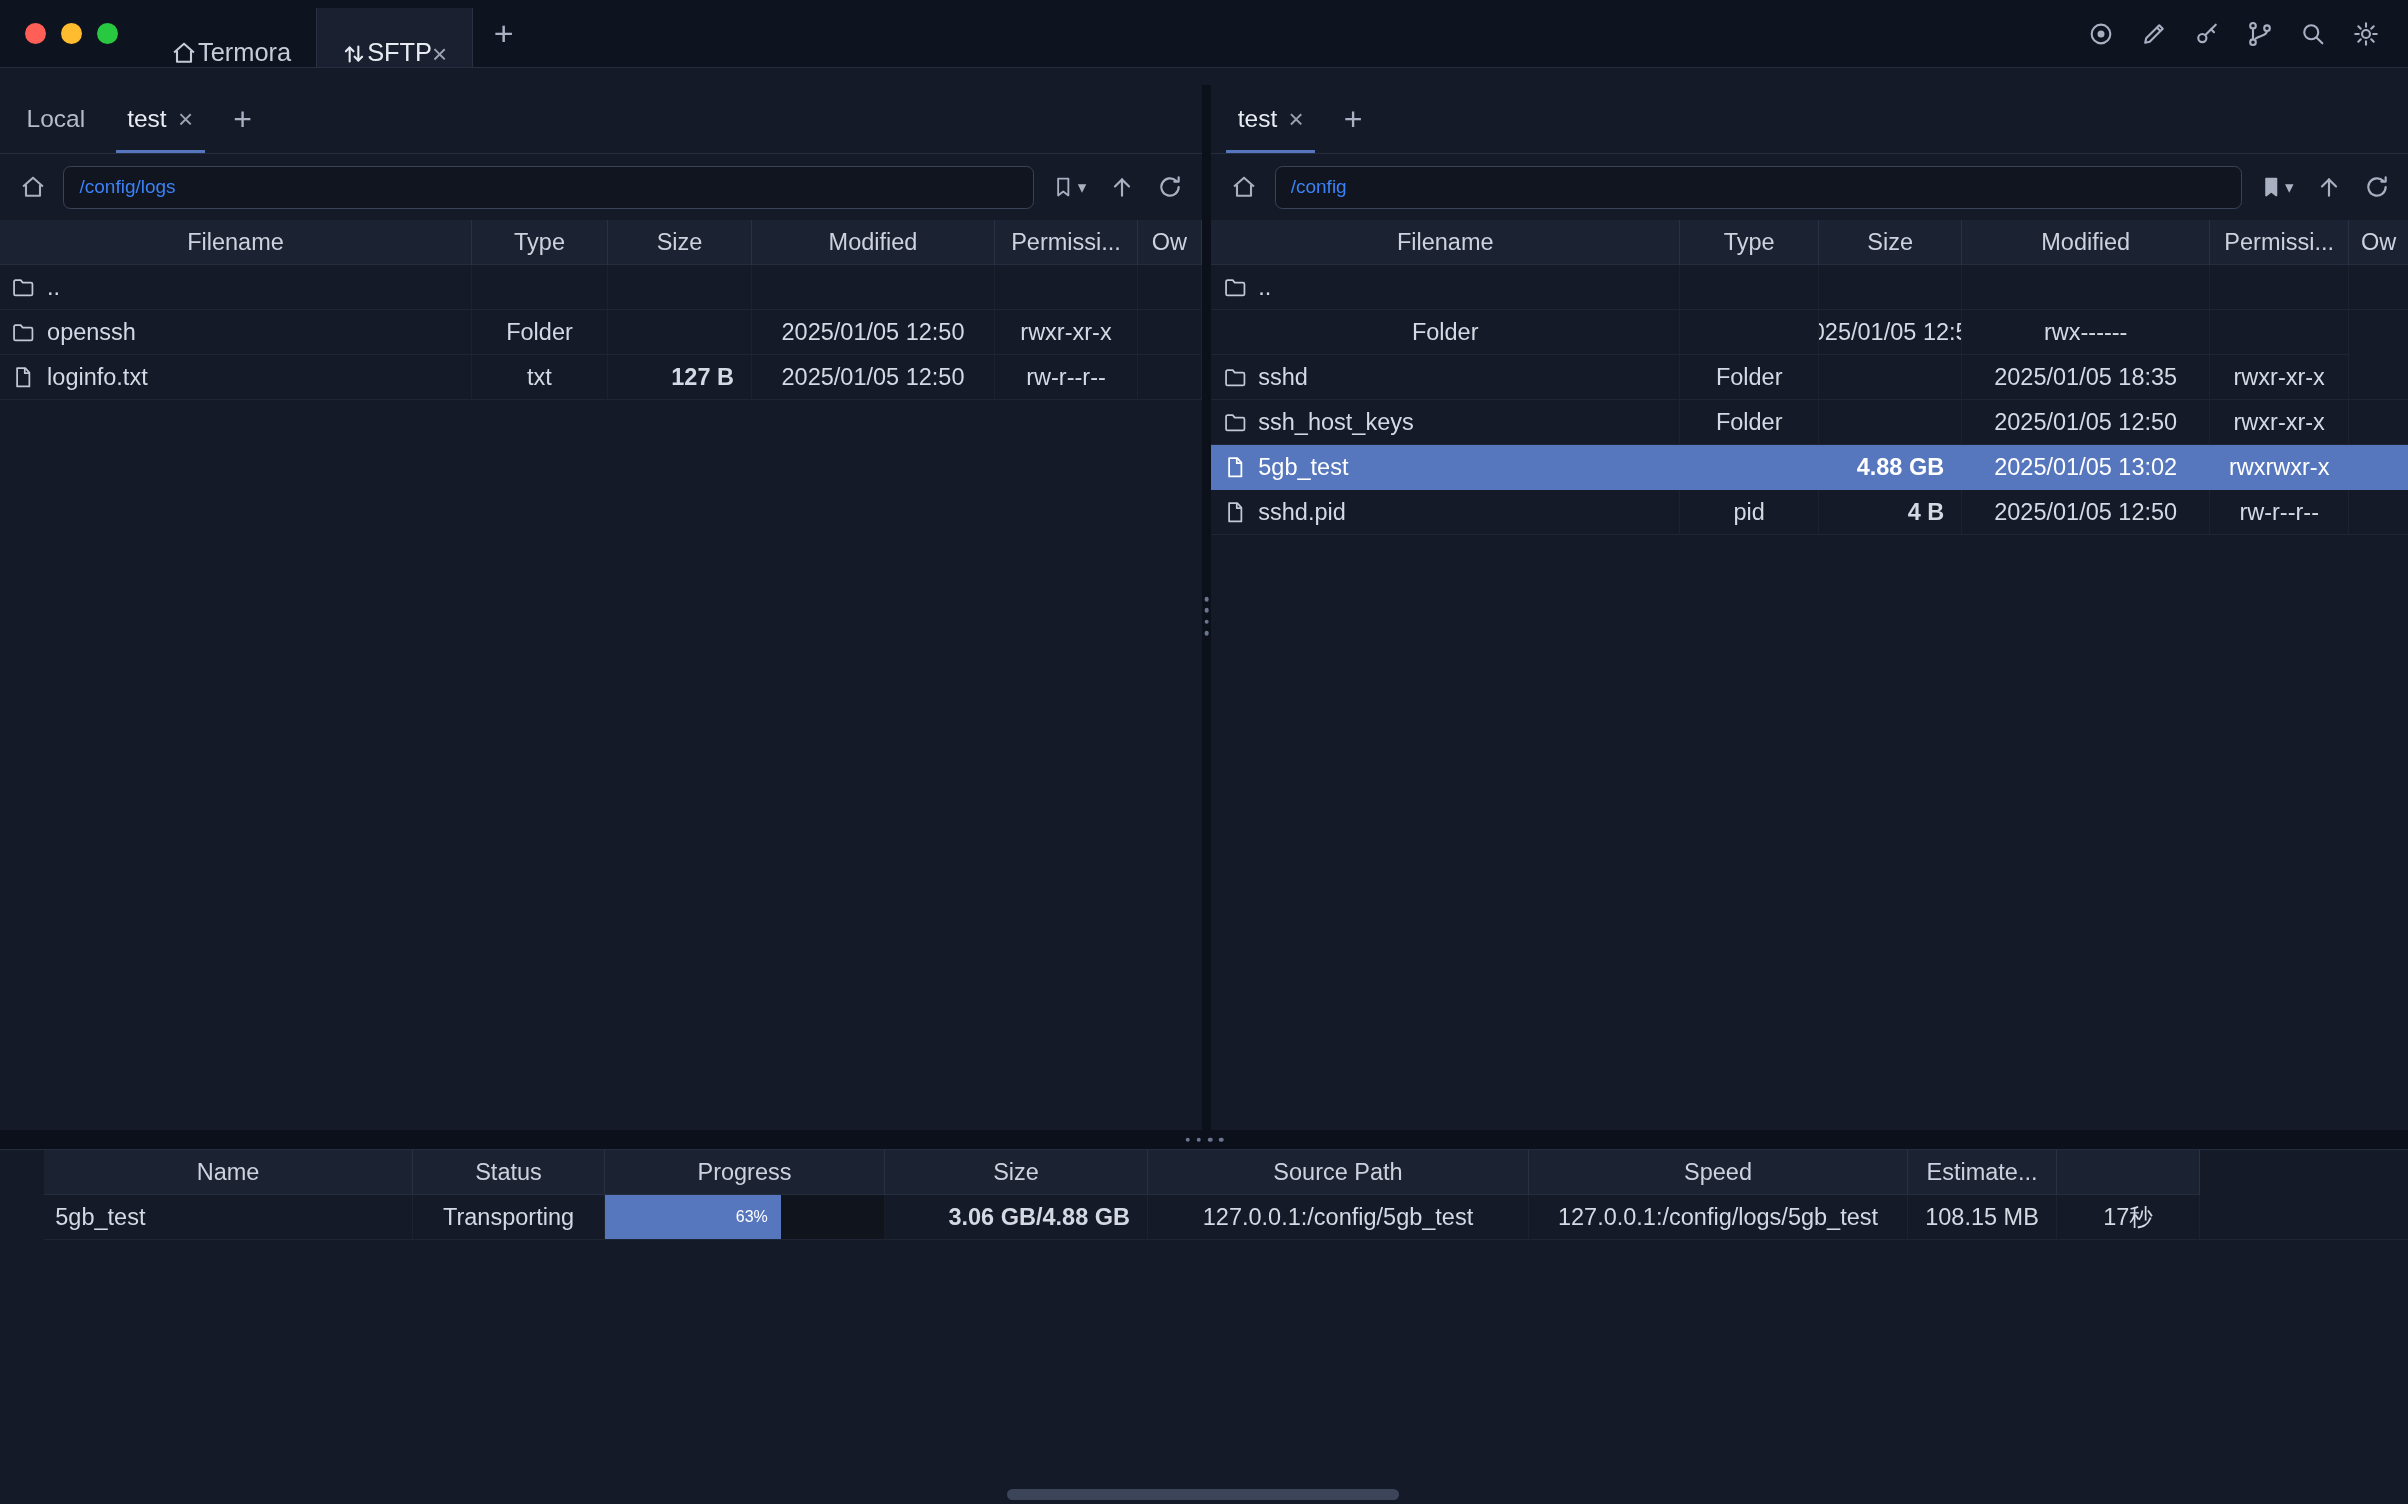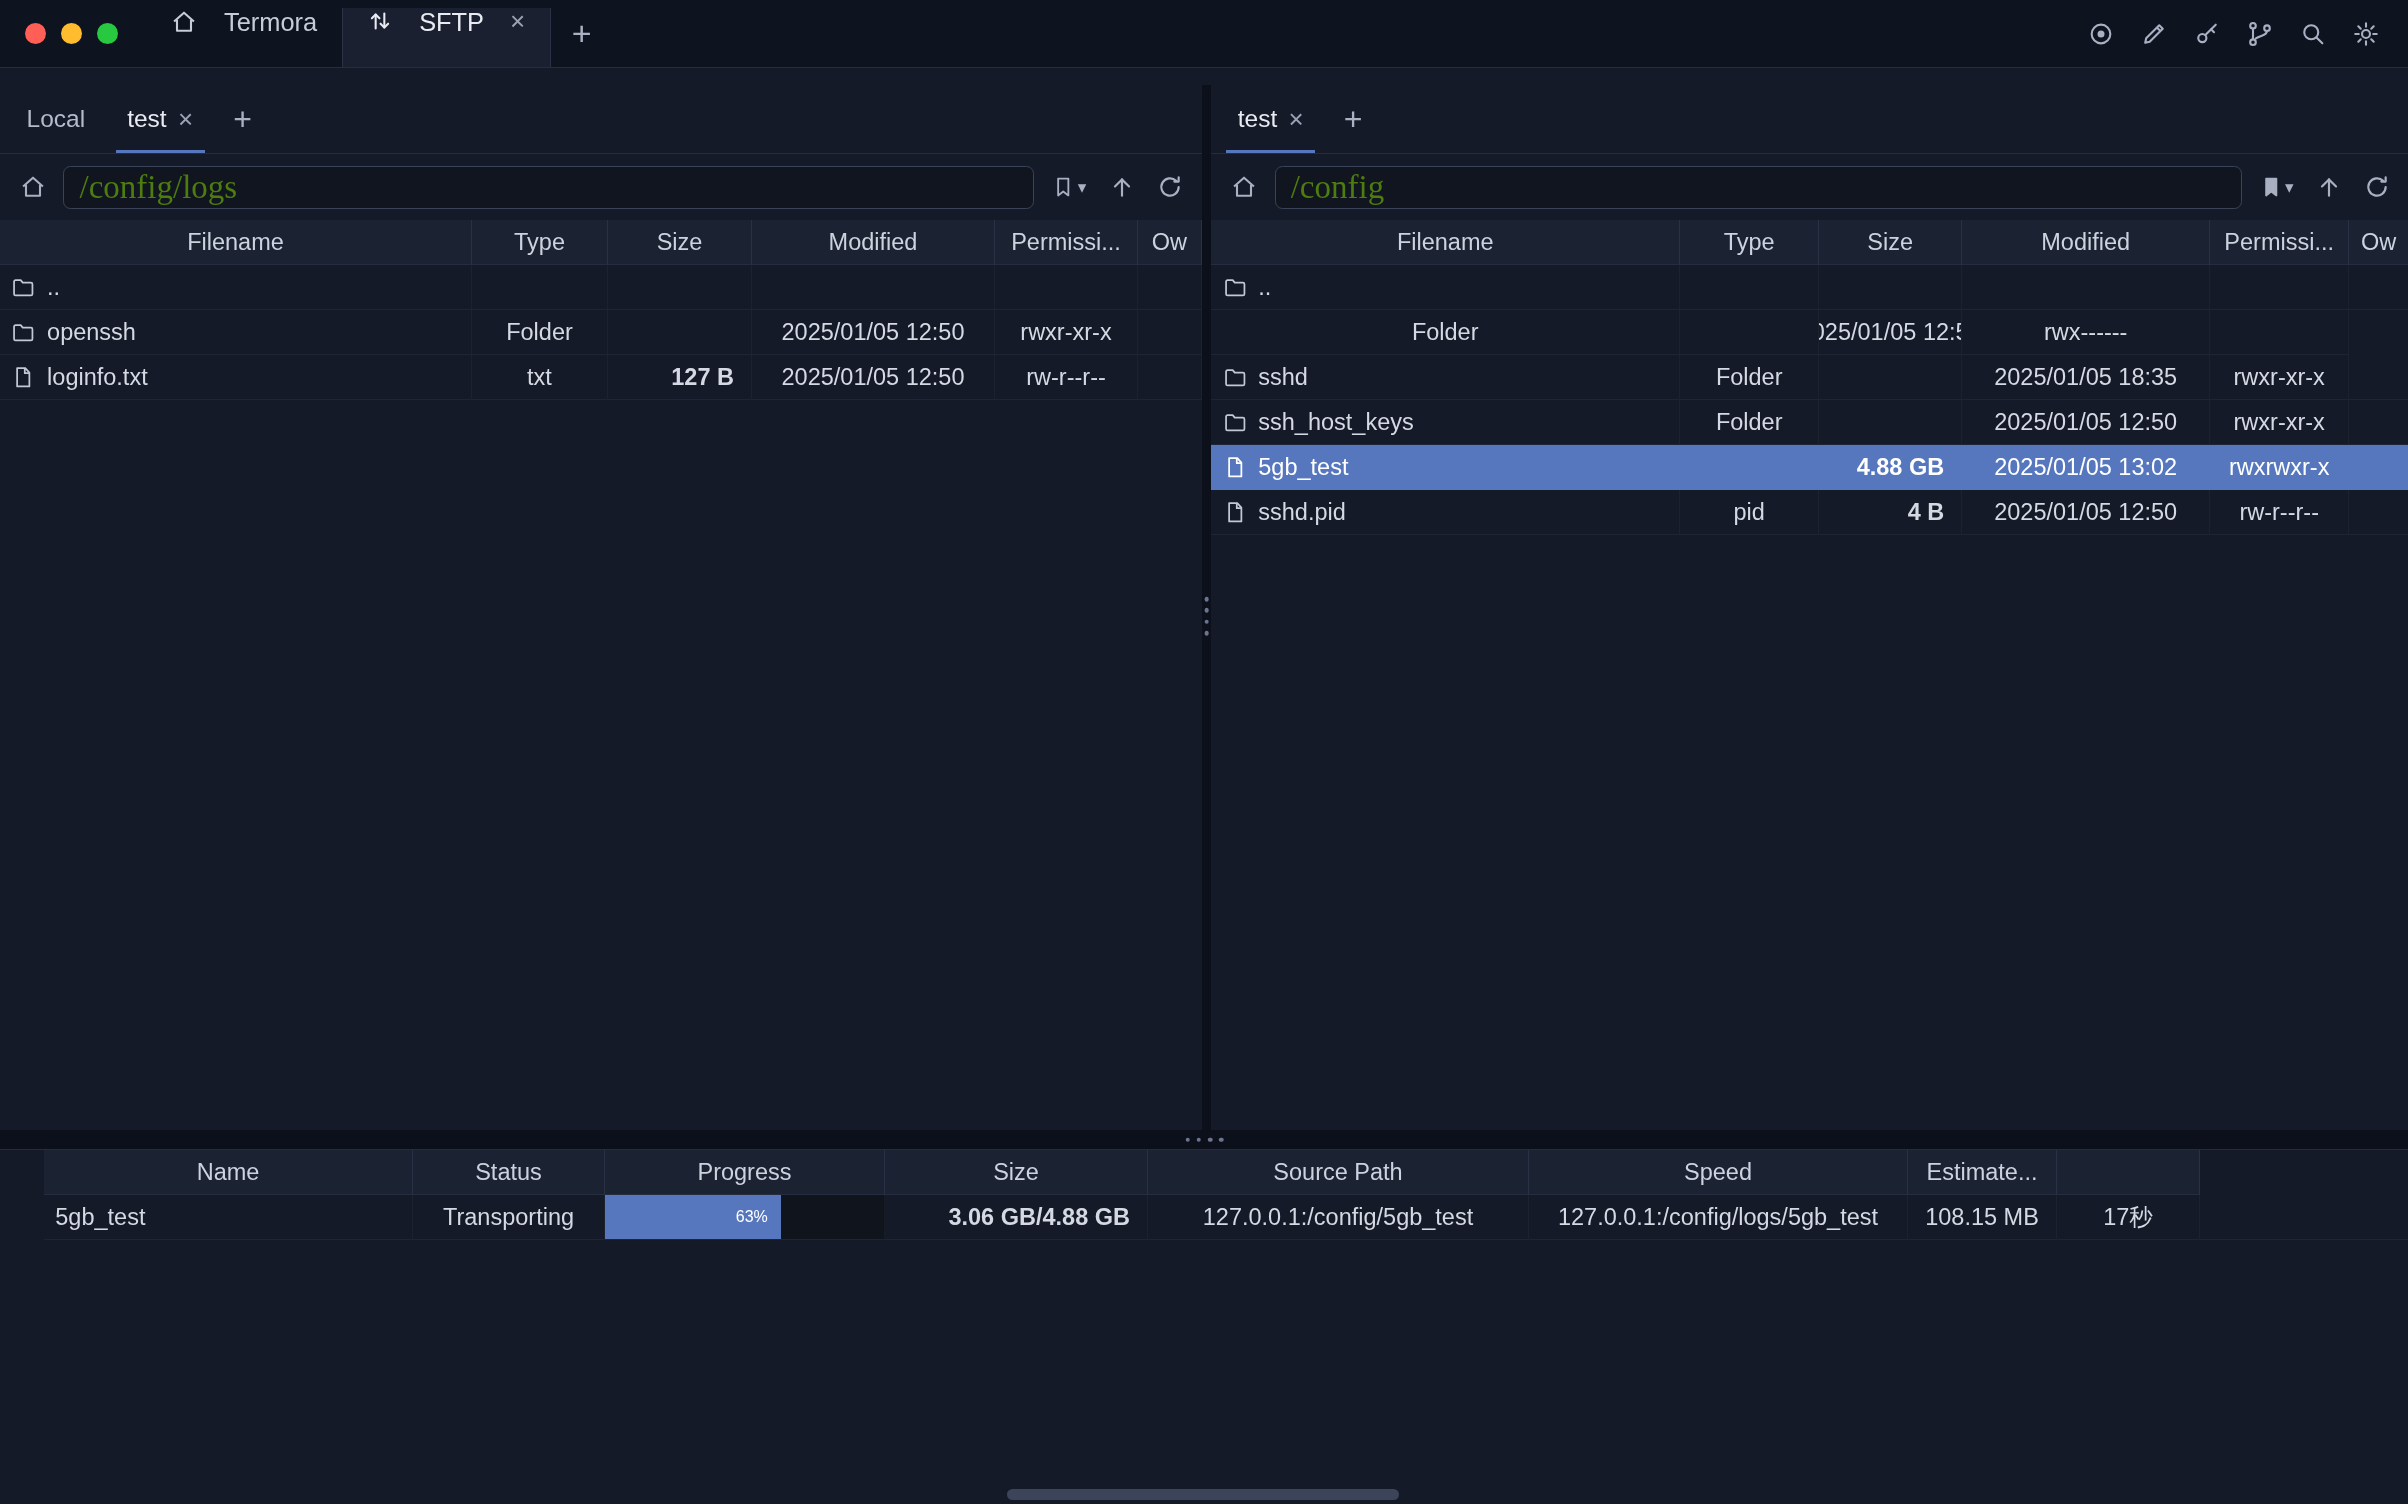--- a/index.html
+++ b/index.html
@@ -5,21 +5,21 @@
   * { margin:0; padding:0; box-sizing:border-box; }
   html,body { width:2409px; height:1505px; overflow:hidden; background:#151a28;
     font-family:"Liberation Sans", sans-serif; color:#d6dae4; }
   .app { position:relative; width:2409px; height:1505px; background:#151a28; }
 
   
   .titlebar { position:absolute; top:0; left:0; width:2409px; height:68px;
     background:#0e1320; border-bottom:0.9px solid #262d3f; display:flex; align-items:stretch; }
   .traffic { display:flex; align-items:center; gap:15px; padding:0 28px 0 24.5px; }
   .tl { width:21px; height:21px; border-radius:50%; display:inline-block; }
-  .tb-tab { display:flex; align-items:flex-start; gap:26px; padding:0 24.5px; font-size:25.4px; color:#c6ccd8;margin-top:8px; }
+  .tb-tab { display:flex; align-items:flex-end; gap:0; padding:0 24.5px; font-size:25.4px; color:#c6ccd8;margin-top:8px; }
   .tb-tab.active { background:#1a2030; border-left:0.9px solid #2a3145; border-right:0.9px solid #2a3145; color:#e8ebf2; }
   .tb-plus { display:flex; align-items:center; padding:0 21px; font-size:34px; color:#aab1c2; }
   .close-x { font-size:26px; color:#9aa2b4; line-height:1; }
   .tb-spacer { flex:1; }
   .tb-actions { display:flex; align-items:center; gap:15px; padding-right:24.5px; }
   .abtn { width:38px; height:38px; display:flex; align-items:center; justify-content:center;
     color:#a8b0c2; border-radius:7.5px; }
   svg { display:block; }
 
   
@@ -35,21 +35,21 @@
   .ptabs { height:69px; border-bottom:0.9px solid #262d3f; display:flex; align-items:stretch; padding:0 5.6px; }
   .ptab { display:flex; align-items:center; gap:11.3px; padding:0 21px; font-size:24.5px; color:#b4bbca; position:relative; }
   .ptab.active { color:#e8ebf2; }
   .ptab.active::after { content:""; position:absolute; left:9.4px; right:9.4px; bottom:0; height:2.8px; background:#5677bd; }
   .ptab-plus { display:flex; align-items:center; padding:0 19px; font-size:32px; color:#aab1c2; }
 
   .pathrow { height:66px; display:flex; align-items:center; gap:11.3px; padding:0 13px; }
   .iconbtn { background:none; border:none; color:#a8b0c2; display:flex; align-items:center;
     justify-content:center; height:43px; padding:0 5.6px; cursor:default; }
   .pathinput { flex:1; height:43px; background:#10151f; border:0.9px solid #3a4459; border-radius:7.5px;
-    color:#4d7c0f; font-size:33px; padding:0 15px; font-family:Liberation Serif, serif; outline:none; min-width:0; }
+    color:#3b82f6; font-size:19px; padding:0 15px; font-family:Liberation Sans, sans-serif; outline:none; min-width:0; }
   .dd { font-size:17px; color:#a8b0c2; margin-left:1.9px; }
 
   .lcols { display:grid; grid-template-columns:472px 136px 144px 243px 143px minmax(0,1fr); }
   .rcols { display:grid; grid-template-columns:469px 139px 143px 248px 139px minmax(0,1fr); }
   .thead .th { height:45px; display:flex; align-items:center; justify-content:center;
     background:#1b2232; border-right:0.9px solid #2a3145; border-bottom:0.9px solid #262d3f;
     font-size:23.5px; color:#ccd2de; overflow:hidden; white-space:nowrap; }
   .frow .td { height:45px; display:flex; align-items:center; font-size:23.5px; color:#d4d9e3;
     border-right:0.9px solid rgba(255,255,255,0.035); border-bottom:0.9px solid #1e2535;
     overflow:hidden; white-space:nowrap; }

